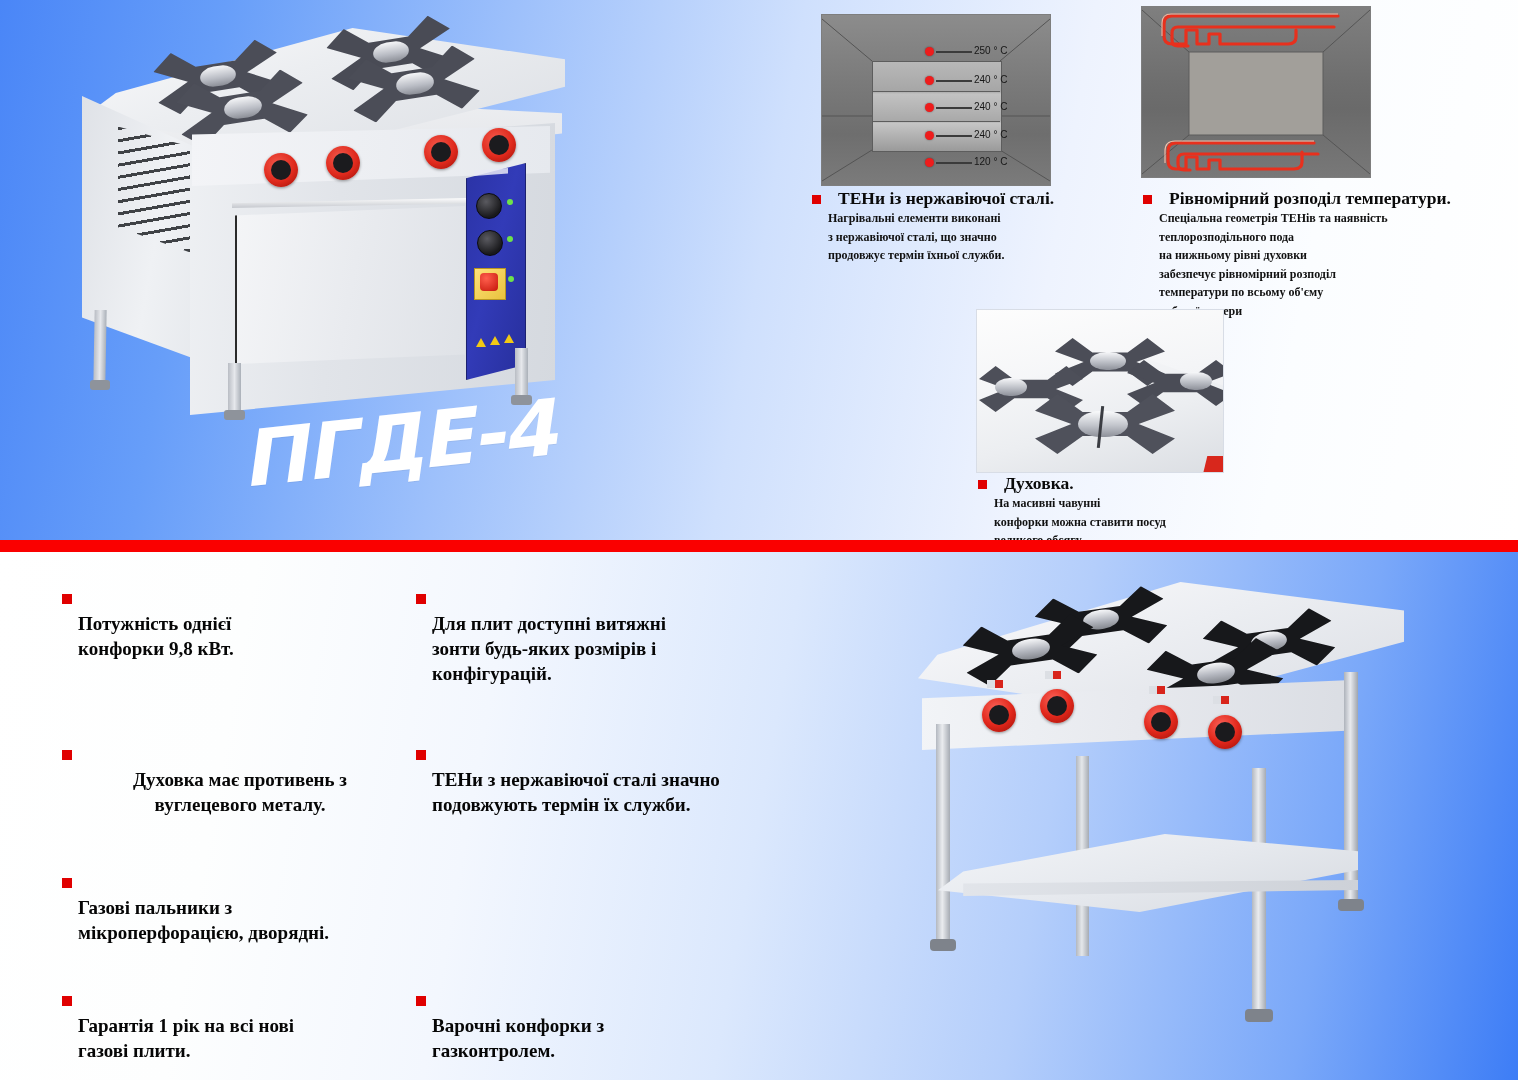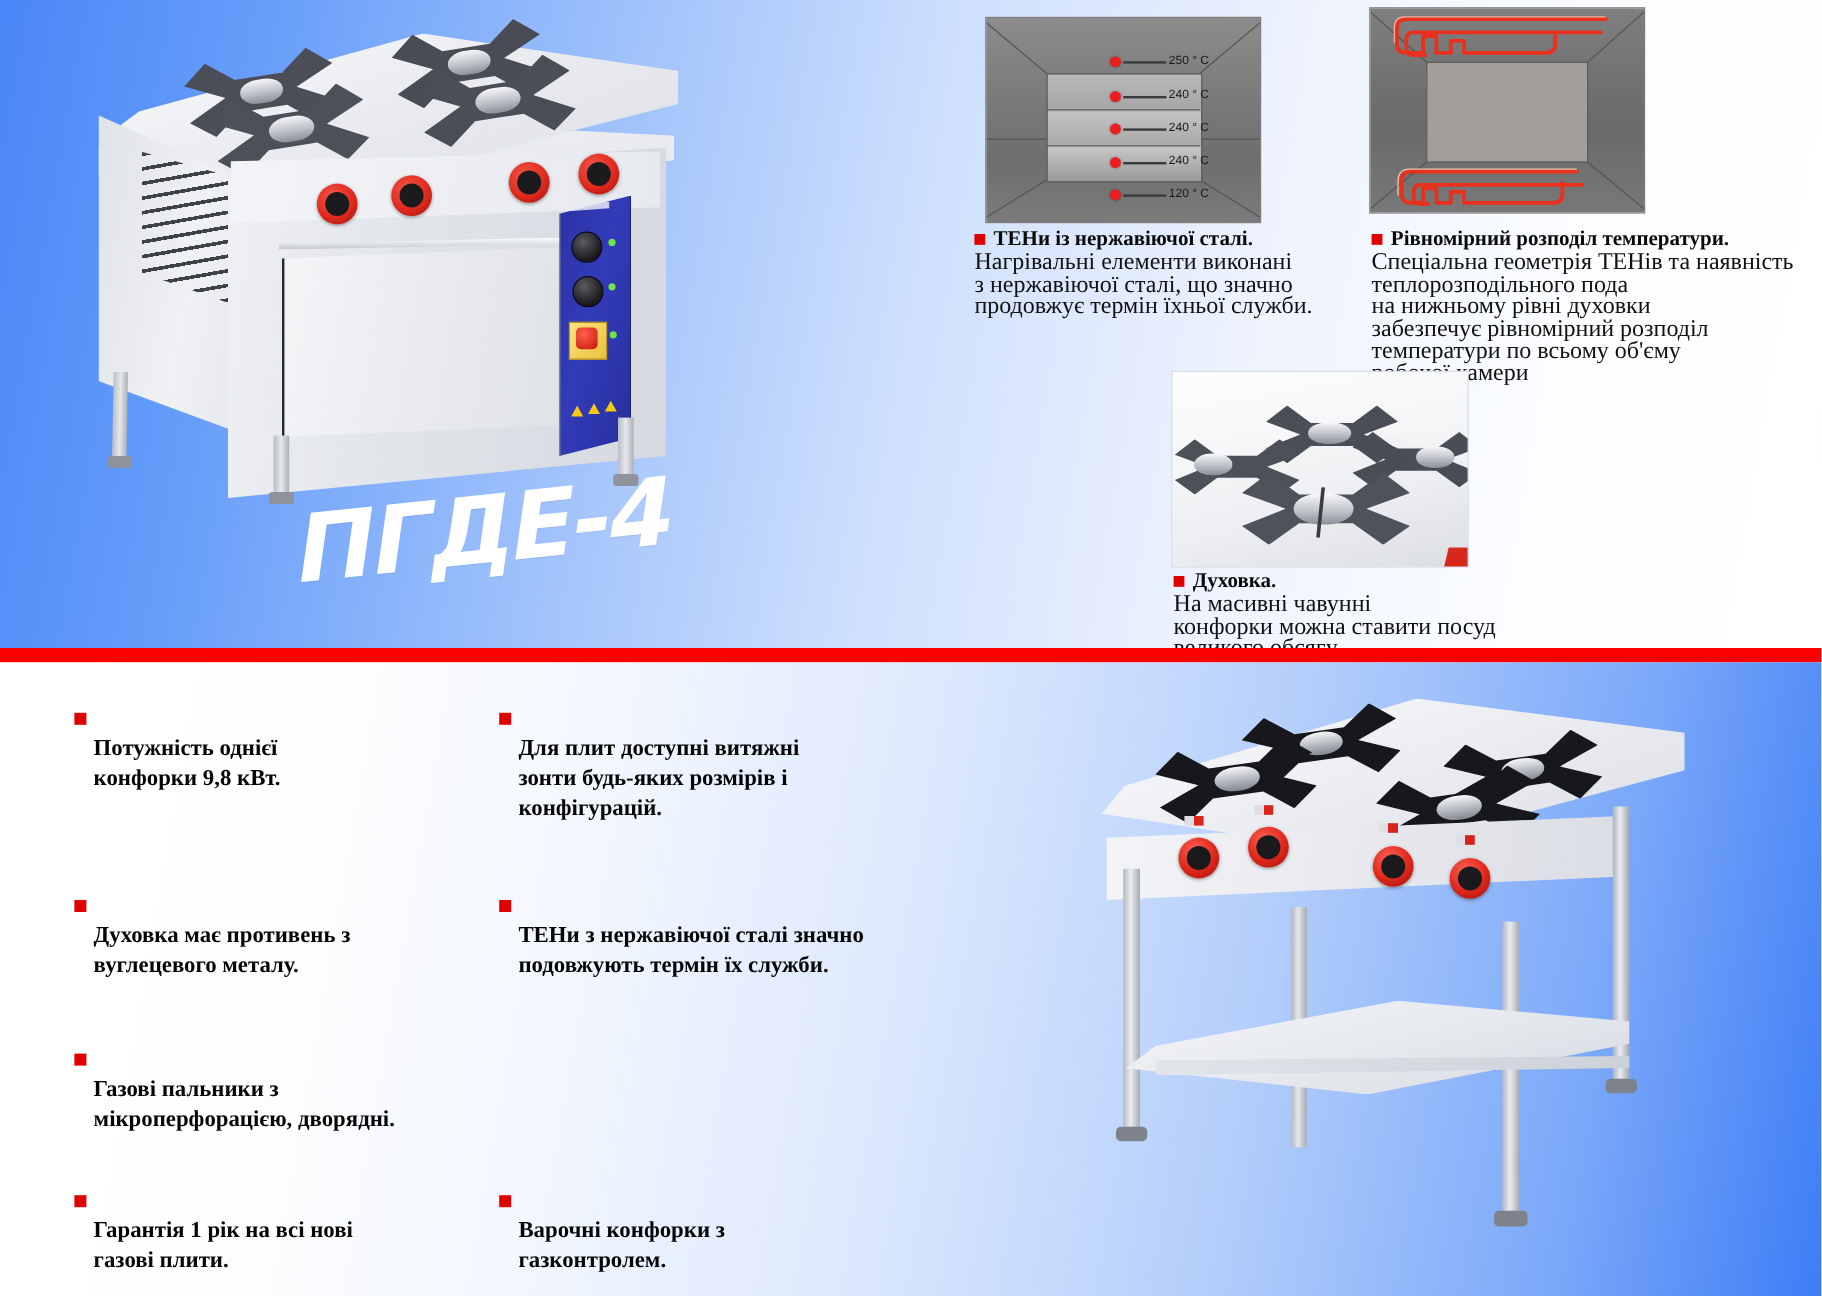--- a/index.html
+++ b/index.html
@@ -24,27 +24,27 @@
     background:linear-gradient(100deg,#ffffff 0%,#fdfefe 16%,#f3f7fe 32%,#dbe8fd 50%,#b4cefb 68%,#7aa8f9 86%,#3d7df6 100%);
   }
 
   
   .bullet-sq{
     display:inline-block;width:9px;height:9px;background:#e00000;
     position:absolute;left:0;top:7px;
   }
   .feat{position:absolute;}
   .feat .ttl{
-    position:relative;padding-left:16px;
+    position:relative;padding-left:26px;
     font-weight:bold;font-size:17.5px;line-height:21px;color:#0a0a0a;
     font-family:"Liberation Serif", serif;
   }
   .feat .body{
-    font-size:20px;line-height:18.5px;color:#111;
-    font-family:"Liberation Serif", serif;white-space:pre-line;
+    font-size:12px;line-height:18.5px;color:#111;margin-left:16px;
+    font-family:"Liberation Serif", serif;white-space:pre-line;font-weight:bold;
   }
 
   
   .lfeat{position:absolute;}
   .lfeat .txt{
     position:relative;padding-left:16px;
     font-weight:bold;font-size:19px;line-height:25px;color:#060606;
     font-family:"Liberation Serif", serif;white-space:pre-line;
   }
   .lfeat .bullet-sq{top:8px;width:10px;height:10px;}
@@ -410,21 +410,21 @@
       </div>
     </div>
     <div class="lfeat" style="left:416px;top:34px;width:340px;">
       <div class="txt">
         <span class="bullet-sq"></span><span>Для плит доступні витяжні
 зонти будь-яких розмірів і
 конфігурацій.</span>
       </div>
     </div>
 
-    <div class="lfeat" style="left:62px;top:190px;width:340px;">
+    <div class="lfeat" style="left:62px;top:190px;width:340px;text-align:center;">
       <div class="txt">
         <span class="bullet-sq"></span><span>Духовка має противень з
 вуглецевого металу.</span>
       </div>
     </div>
     <div class="lfeat" style="left:416px;top:190px;width:360px;">
       <div class="txt">
         <span class="bullet-sq"></span><span>ТЕНи з нержавіючої сталі значно
 подовжують термін їх служби.</span>
       </div>

